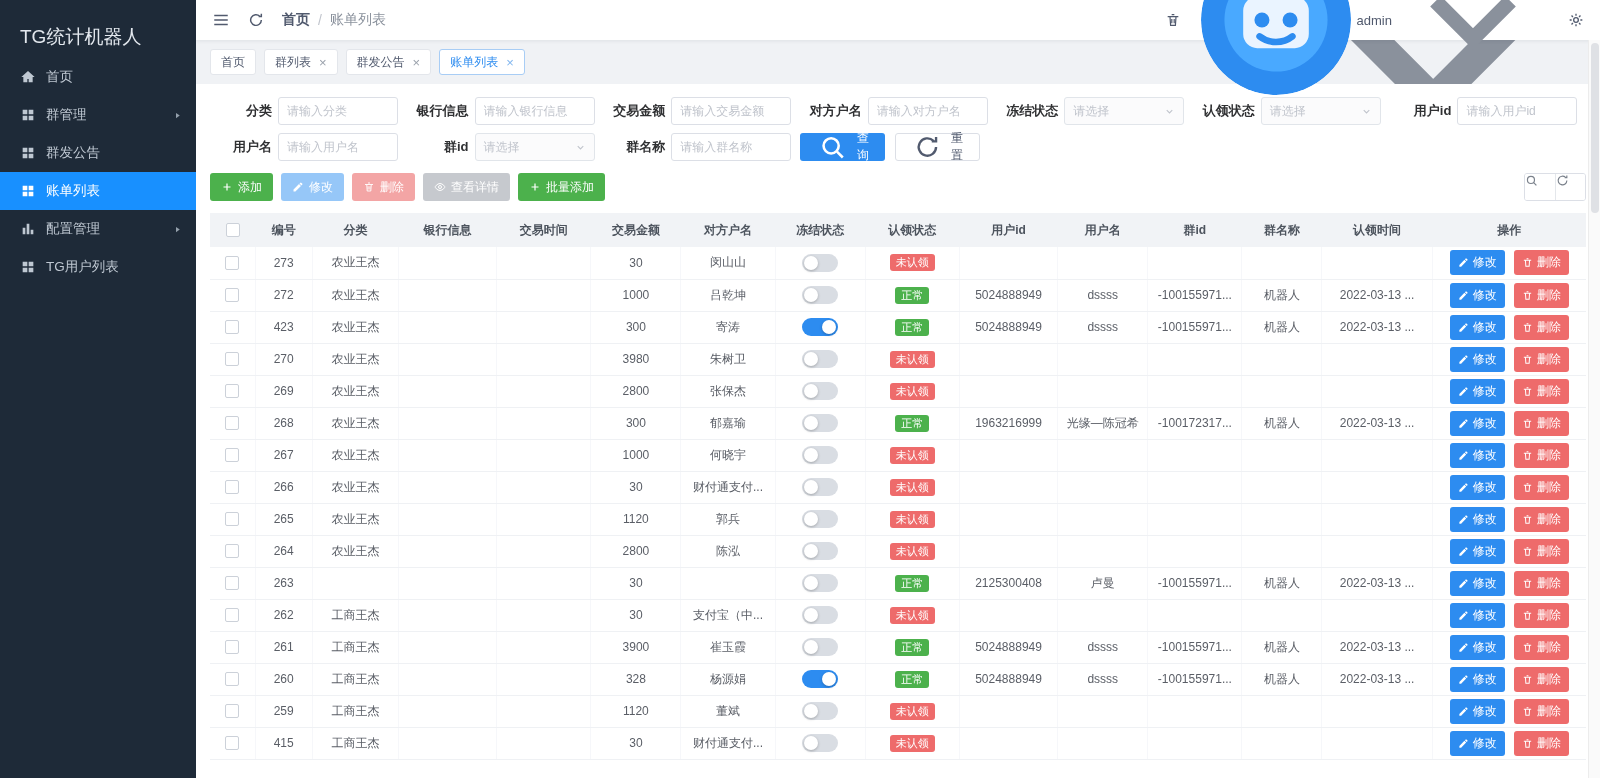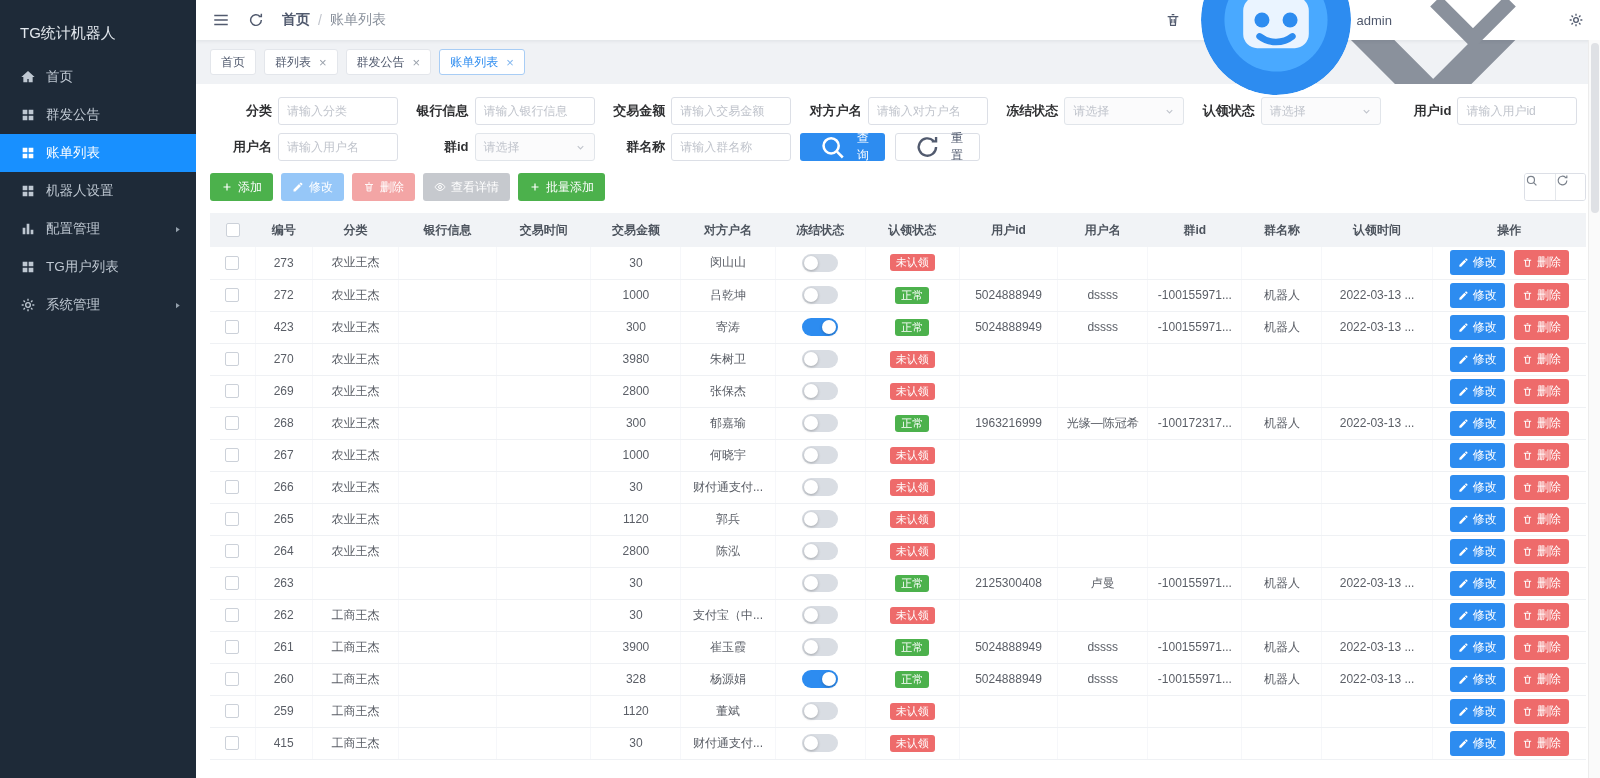--- a/index.html
+++ b/index.html
@@ -7,21 +7,21 @@
     --primary-soft:#96c7f8; --danger-soft:#f3a5a5; --gray-btn:#c6c9ce;
   }
   *{box-sizing:border-box}
   html,body{margin:0;padding:0}
   body{width:1600px;height:778px;overflow:hidden;display:flex;background:#f0f2f5;
        font-family:"Liberation Sans","DejaVu Sans",sans-serif;}
   svg{display:block}
 
   
   .sidebar{flex:0 0 196px;width:196px;background:#1e2a38;color:#bfc8d2;display:flex;flex-direction:column;overflow:hidden}
-  .logo{height:58px;padding:24px 0 0 20px;font-size:15px;color:#e3e8ee;white-space:nowrap}
+  .logo{height:58px;padding:24px 0 0 20px;font-size:19px;color:#e3e8ee;white-space:nowrap}
   .side-nav{display:flex;flex-direction:column}
   .side-item{height:38px;display:flex;align-items:center;padding:0 14px 0 20px;font-size:13.5px;cursor:pointer;white-space:nowrap}
   .side-item.active{background:var(--sidebar-active);color:#fff}
   .side-icon{width:16px;height:16px;margin-right:10px;flex:0 0 16px}
   .side-icon svg{width:100%;height:100%}
   .side-label{flex:1}
   .side-arrow{width:9px;height:9px;color:#94a0ac}
   .side-arrow svg{width:100%;height:100%}
 
   
@@ -124,89 +124,79 @@
   <div class="side-item">
     <span class="side-icon">
           <svg viewBox="0 0 24 24" fill="currentColor">
             <path d="M12 3 2 12h3v8h6v-5h2v5h6v-8h3z"></path>
           </svg>
         </span>
     <span class="side-label">首页</span>
 
   </div>
 
-
   <div class="side-item">
     <span class="side-icon">
           <svg viewBox="0 0 24 24" fill="currentColor">
             <path d="M4 4h7v7H4zM13 4h7v7h-7zM4 13h7v7H4zM13 13h7v7h-7z"></path>
           </svg>
         </span>
+    <span class="side-label">群管理</span>
+    <span class="side-arrow">
+          <svg viewBox="0 0 24 24" fill="currentColor">
+            <path d="M8 5l10 7-10 7z"></path>
+          </svg>
+        </span>
+  </div>
+
+  <div class="side-item">
+    <span class="side-icon">
+          <svg viewBox="0 0 24 24" fill="currentColor">
+            <path d="M4 4h7v7H4zM13 4h7v7h-7zM4 13h7v7H4zM13 13h7v7h-7z"></path>
+          </svg>
+        </span>
     <span class="side-label">群发公告</span>
 
   </div>
 
   <div class="side-item active">
     <span class="side-icon">
           <svg viewBox="0 0 24 24" fill="currentColor">
             <path d="M4 4h7v7H4zM13 4h7v7h-7zM4 13h7v7H4zM13 13h7v7h-7z"></path>
           </svg>
         </span>
     <span class="side-label">账单列表</span>
 
   </div>
 
+
+  <div class="side-item">
+    <span class="side-icon">
+          <svg viewBox="0 0 24 24" fill="currentColor">
+            <path d="M4 20V10h4v10zM10 20V4h4v16zM16 20v-7h4v7z"></path>
+          </svg>
+        </span>
+    <span class="side-label">配置管理</span>
+    <span class="side-arrow">
+          <svg viewBox="0 0 24 24" fill="currentColor">
+            <path d="M8 5l10 7-10 7z"></path>
+          </svg>
+        </span>
+  </div>
+
   <div class="side-item">
     <span class="side-icon">
           <svg viewBox="0 0 24 24" fill="currentColor">
             <path d="M4 4h7v7H4zM13 4h7v7h-7zM4 13h7v7H4zM13 13h7v7h-7z"></path>
           </svg>
         </span>
-    <span class="side-label">机器人设置</span>
-
-  </div>
-
-  <div class="side-item">
-    <span class="side-icon">
-          <svg viewBox="0 0 24 24" fill="currentColor">
-            <path d="M4 20V10h4v10zM10 20V4h4v16zM16 20v-7h4v7z"></path>
-          </svg>
-        </span>
-    <span class="side-label">配置管理</span>
-    <span class="side-arrow">
-          <svg viewBox="0 0 24 24" fill="currentColor">
-            <path d="M8 5l10 7-10 7z"></path>
-          </svg>
-        </span>
-  </div>
-
-  <div class="side-item">
-    <span class="side-icon">
-          <svg viewBox="0 0 24 24" fill="currentColor">
-            <path d="M4 4h7v7H4zM13 4h7v7h-7zM4 13h7v7H4zM13 13h7v7h-7z"></path>
-          </svg>
-        </span>
     <span class="side-label">TG用户列表</span>
 
   </div>
 
-  <div class="side-item">
-    <span class="side-icon">
-          <svg viewBox="0 0 24 24" fill="none" stroke="currentColor" stroke-width="2">
-            <circle cx="12" cy="12" r="3.5"></circle>
-            <path d="M12 2.5v3M12 18.5v3M2.5 12h3M18.5 12h3M5.3 5.3l2.1 2.1M16.6 16.6l2.1 2.1M18.7 5.3l-2.1 2.1M7.4 16.6l-2.1 2.1"></path>
-          </svg>
-        </span>
-    <span class="side-label">系统管理</span>
-    <span class="side-arrow">
-          <svg viewBox="0 0 24 24" fill="currentColor">
-            <path d="M8 5l10 7-10 7z"></path>
-          </svg>
-        </span>
-  </div>
 </nav>
 </aside>
 
 <div class="main">
 
   <header class="topbar">
     <div class="tb-left">
       <span class="icon-plain">
           <span style="display: block; width: 100%; height: 100%;">
             <svg viewBox="0 0 24 24" fill="none" stroke="currentColor" stroke-width="2">

